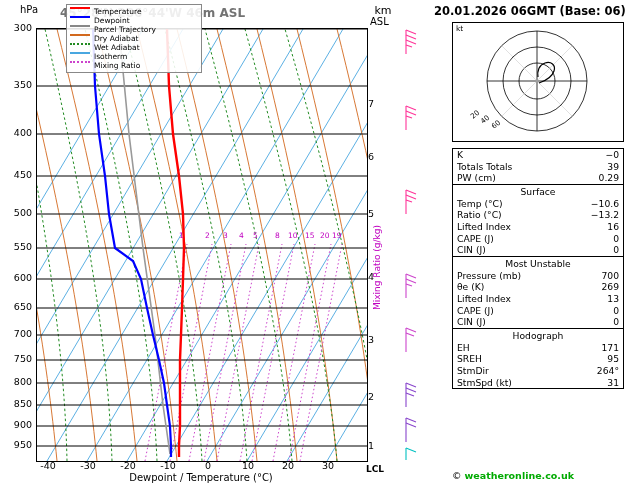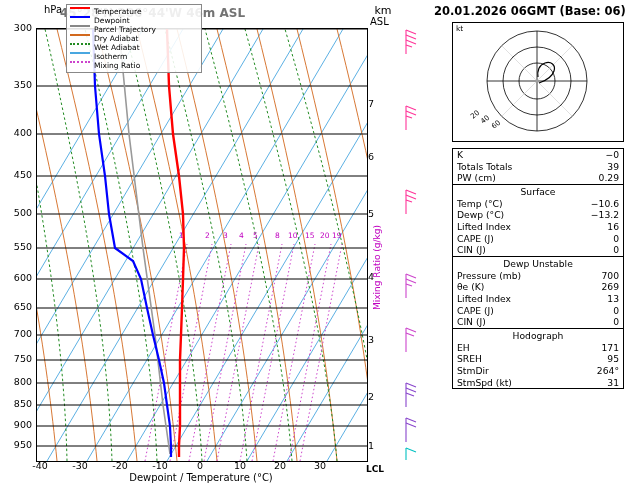--- a/index.html
+++ b/index.html
@@ -2,36 +2,36 @@
 <html><head>
 <meta charset="utf-8">
 <style>
   html,body{margin:0;padding:0;}
   body{width:629px;height:486px;background:#ffffff;font-family:"DejaVu Sans",sans-serif;position:relative;overflow:hidden;}
   .root{position:absolute;left:0;top:0;width:629px;height:486px;}
   .abs{position:absolute;}
 
   
   #skewt{left:0;top:0;width:430px;height:486px;}
-  .hpa-label{left:20px;top:4px;font-size:10px;color:#000;margin-left:24px;}
+  .hpa-label{left:20px;top:4px;font-size:10px;color:#000;}
   .station-title{left:60px;top:6px;font-size:12px;font-weight:bold;color:#737373;}
   .km-label{left:372px;top:4px;font-size:11px;color:#000;text-align:center;width:22px;}
   .asl-label{left:370px;top:16px;font-size:10px;color:#000;text-align:left;width:26px;}
 
   .plot{left:36px;top:28px;width:330px;height:432px;border:1px solid #000;background:#fff;overflow:hidden;}
   .plot svg{position:absolute;left:0;top:0;}
 
   .legend{position:absolute;left:66px;top:4px;width:128px;font-size:7.5px;line-height:9.2px;color:#000;background:rgba(255,255,255,0.88);border:1px solid #888;padding:2px 3px;}
   .legend .row{display:flex;height:9px;}
   .legend .sw{width:20px;height:0;border-top-width:2px;border-top-style:solid;margin-right:4px;}
   .legend .sw.dash{border-top-style:dotted;}
 
   .ylabels{left:0;top:28px;width:34px;height:432px;}
   .ylab{position:absolute;right:2px;font-size:9.5px;color:#000;}
-  .xlabels{left:36px;top:460px;width:332px;height:14px;}
+  .xlabels{left:44px;top:460px;width:332px;height:14px;}
   .xlab{position:absolute;font-size:9.5px;color:#000;transform:translateX(-50%);}
   .xtitle{left:36px;top:472px;width:330px;text-align:center;font-size:10px;color:#000;}
 
   .kmaxis{left:366px;top:28px;width:26px;height:432px;}
   .kmlab{position:absolute;left:2px;font-size:9.5px;color:#000;}
   .lcl{position:absolute;left:0px;font-size:9px;color:#000;font-weight:bold;}
 
   .mixlabel{position:absolute;left:372px;top:225px;font-size:9px;color:#c000c0;writing-mode:vertical-rl;transform:rotate(180deg);}
   .mixnum{position:absolute;font-size:7.5px;color:#c000c0;}
 
@@ -308,39 +308,39 @@
       </div>
     </div>
 
     <div class="sec">
       <div class="hdr">Surface</div>
       <div class="r">
         <span>Temp (°C)</span>
         <span class="v">−10.6</span>
       </div>
       <div class="r">
-        <span>Dewp (°C)</span>
+        <span>Ratio (°C)</span>
         <span class="v">−13.2</span>
       </div>
       <div class="r">
         <span>Lifted Index</span>
         <span class="v">16</span>
       </div>
       <div class="r">
         <span>CAPE (J)</span>
         <span class="v">0</span>
       </div>
       <div class="r">
         <span>CIN (J)</span>
         <span class="v">0</span>
       </div>
     </div>
 
     <div class="sec">
-      <div class="hdr">Dewp Unstable</div>
+      <div class="hdr">Most Unstable</div>
       <div class="r">
         <span>Pressure (mb)</span>
         <span class="v">700</span>
       </div>
       <div class="r">
         <span>θe (K)</span>
         <span class="v">269</span>
       </div>
       <div class="r">
         <span>Lifted Index</span>
@@ -370,14 +370,18 @@
         <span>StmDir</span>
         <span class="v">264°</span>
       </div>
       <div class="r">
         <span>StmSpd (kt)</span>
         <span class="v">31</span>
       </div>
     </div>
   </div>
 
+  <div class="abs credit">
+    <span>©</span>
+    <span class="c">weatheronline.co.uk</span>
+  </div>
 
 </div>
 
 </body></html>

